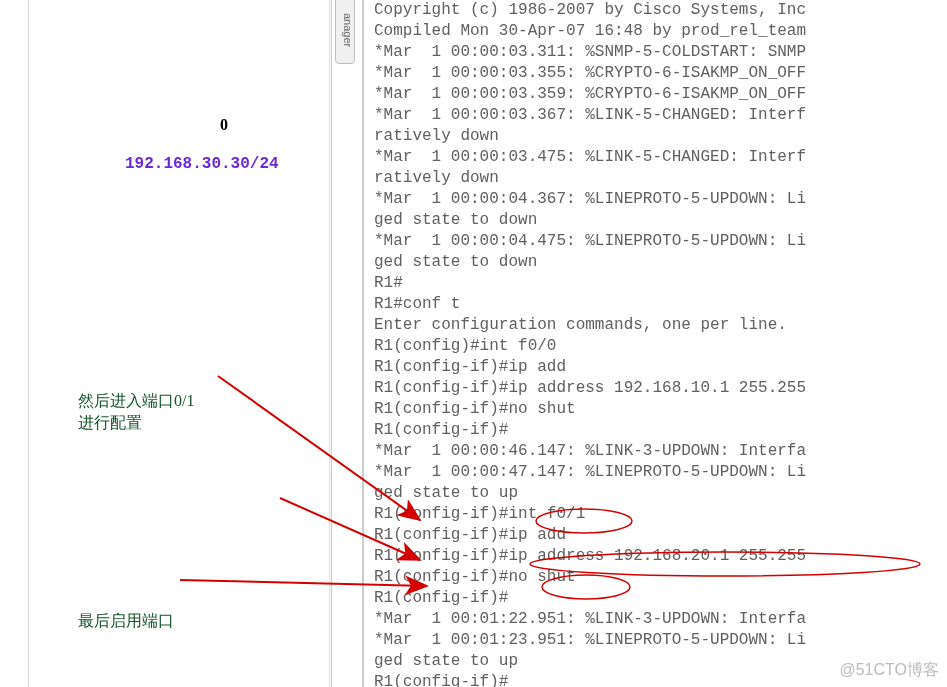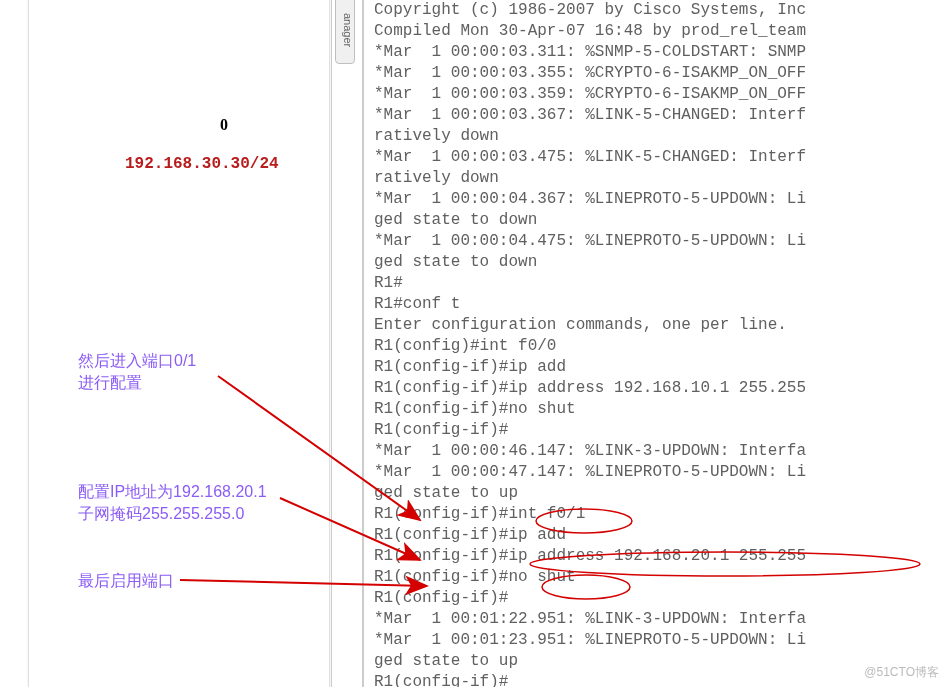--- a/index.html
+++ b/index.html
@@ -46,29 +46,30 @@
     font-weight: bold;
     color: #000;
   }
   .ip-label {
     position: absolute;
     left: 125px;
     top: 155px;
     font-family: "Courier New", monospace;
     font-size: 16px;
     font-weight: bold;
-    color: #b91c1c;
+    color: #6d28d9;
   }
   .ann {
     position: absolute;
-    font-family: Liberation Sans, sans-serif;
+    font-family: Liberation Serif, serif;
     font-size: 16px;
-    color: #8b5cf6;
+    color: #14532d;
     line-height: 1.4;
     white-space: pre;
+    margin-top: 40px;
   }
   .ann1 { left: 78px; top: 350px; }
   .ann2 { left: 78px; top: 481px; }
   .ann3 { left: 78px; top: 570px; text-align: right; }
 
   .tab-vert {
     position: absolute;
     left: 335px;
     top: -8px;
     width: 20px;
@@ -112,37 +113,35 @@
     width: 947px;
     height: 687px;
     pointer-events: none;
   }
 
   .watermark {
     position: absolute;
     right: 8px;
     bottom: 6px;
     font-family: Arial, sans-serif;
-    font-size: 12px;
+    font-size: 16px;
     color: #bbbbbb;
   }
 </style>
 </head>
 <body>
 
 <div class="container">
 
   <div class="left-panel">
     <div class="doc-area"></div>
     <div class="zero-label">0</div>
     <div class="ip-label">192.168.30.30/24</div>
     <div class="ann ann1">然后进入端口0/1
 进行配置</div>
-    <div class="ann ann2">配置IP地址为192.168.20.1
-子网掩码255.255.255.0</div>
     <div class="ann ann3">最后启用端口</div>
   </div>
 
   <div class="tab-vert">anager</div>
 
   <div class="terminal">
     <div class="term-inner" id="term-lines"><div class="term-line">Copyright (c) 1986-2007 by Cisco Systems, Inc</div><div class="term-line">Compiled Mon 30-Apr-07 16:48 by prod_rel_team</div><div class="term-line">*Mar  1 00:00:03.311: %SNMP-5-COLDSTART: SNMP</div><div class="term-line">*Mar  1 00:00:03.355: %CRYPTO-6-ISAKMP_ON_OFF</div><div class="term-line">*Mar  1 00:00:03.359: %CRYPTO-6-ISAKMP_ON_OFF</div><div class="term-line">*Mar  1 00:00:03.367: %LINK-5-CHANGED: Interf</div><div class="term-line">ratively down</div><div class="term-line">*Mar  1 00:00:03.475: %LINK-5-CHANGED: Interf</div><div class="term-line">ratively down</div><div class="term-line">*Mar  1 00:00:04.367: %LINEPROTO-5-UPDOWN: Li</div><div class="term-line">ged state to down</div><div class="term-line">*Mar  1 00:00:04.475: %LINEPROTO-5-UPDOWN: Li</div><div class="term-line">ged state to down</div><div class="term-line">R1#</div><div class="term-line">R1#conf t</div><div class="term-line">Enter configuration commands, one per line. </div><div class="term-line">R1(config)#int f0/0</div><div class="term-line">R1(config-if)#ip add</div><div class="term-line">R1(config-if)#ip address 192.168.10.1 255.255</div><div class="term-line">R1(config-if)#no shut</div><div class="term-line">R1(config-if)#</div><div class="term-line">*Mar  1 00:00:46.147: %LINK-3-UPDOWN: Interfa</div><div class="term-line">*Mar  1 00:00:47.147: %LINEPROTO-5-UPDOWN: Li</div><div class="term-line">ged state to up</div><div class="term-line">R1(config-if)#int f0/1</div><div class="term-line">R1(config-if)#ip add</div><div class="term-line">R1(config-if)#ip address 192.168.20.1 255.255</div><div class="term-line">R1(config-if)#no shut</div><div class="term-line">R1(config-if)#</div><div class="term-line">*Mar  1 00:01:22.951: %LINK-3-UPDOWN: Interfa</div><div class="term-line">*Mar  1 00:01:23.951: %LINEPROTO-5-UPDOWN: Li</div><div class="term-line">ged state to up</div><div class="term-line">R1(config-if)#</div></div>
   </div>
 
   <svg class="arrows" width="947" height="687">

